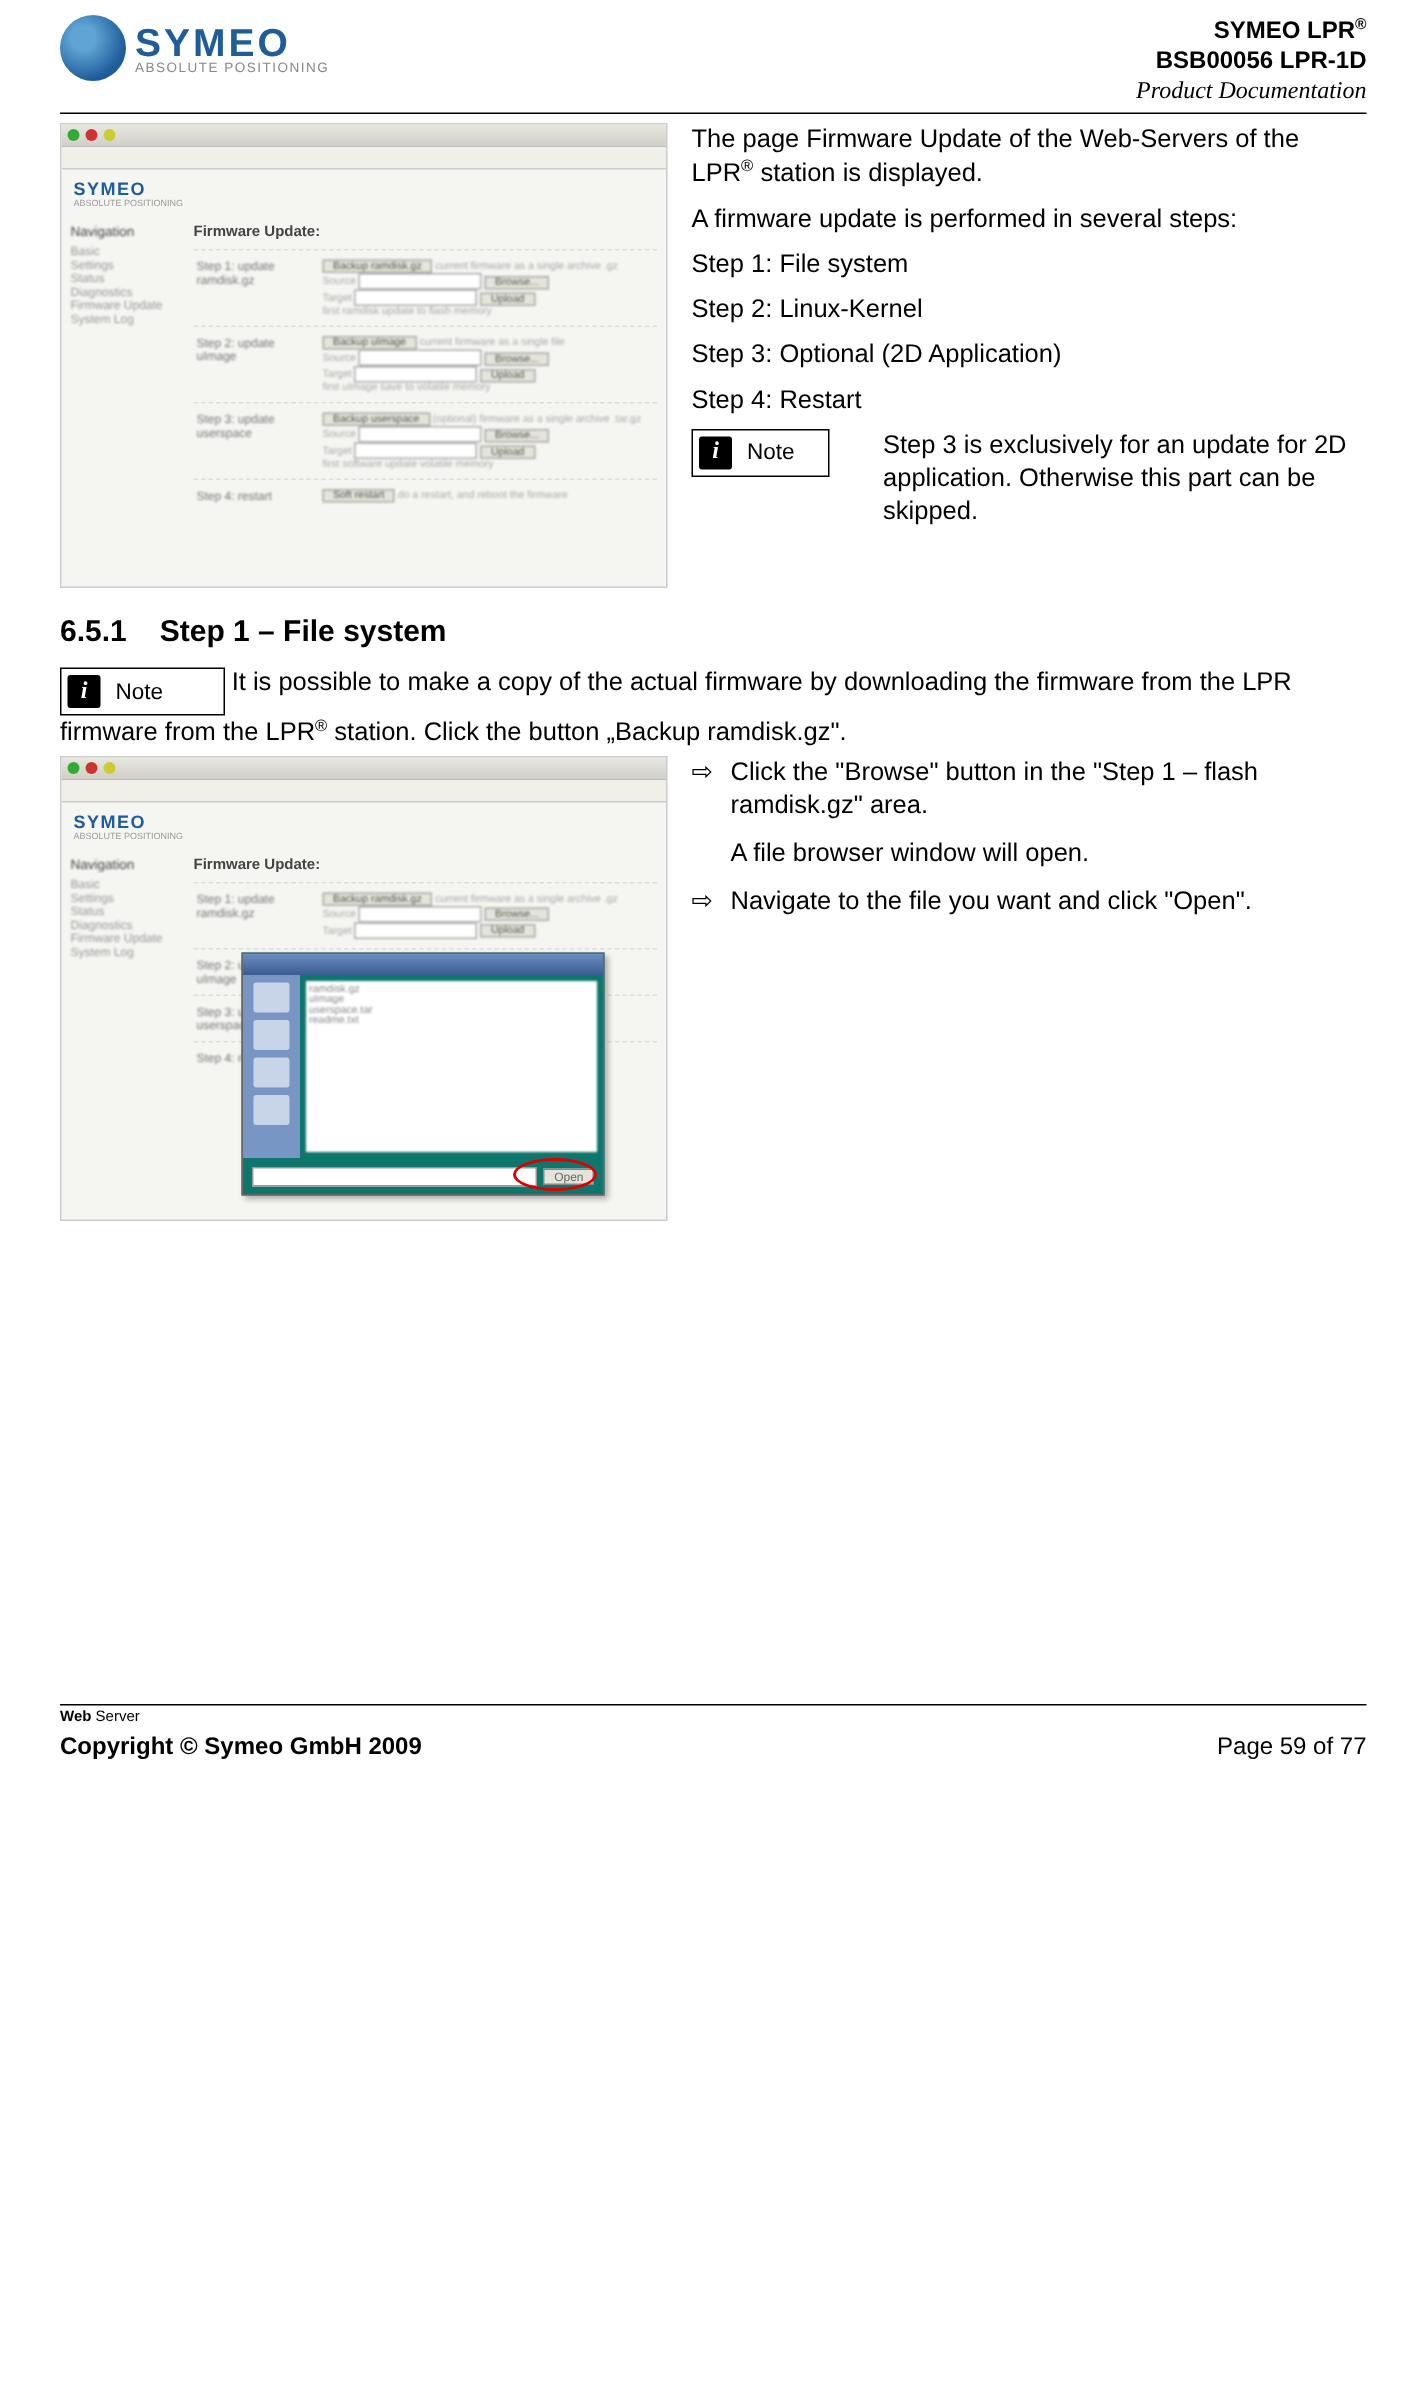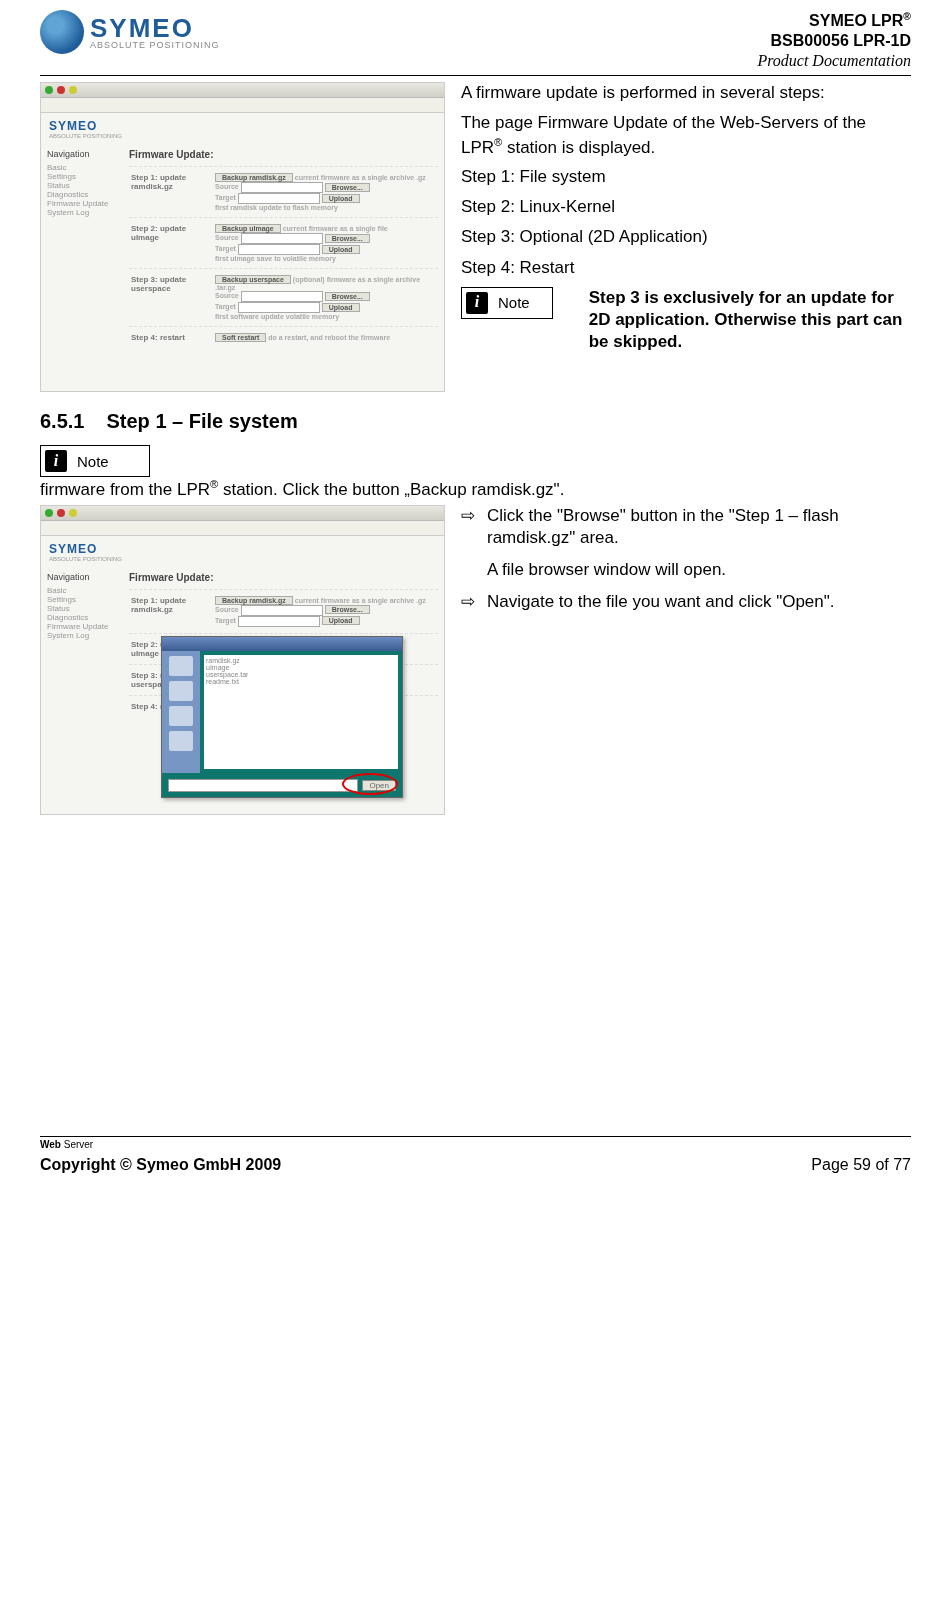--- a/index.html
+++ b/index.html
@@ -107,21 +107,21 @@
     border-radius: 2px;
   }
   .note-label { font-size: 15px; }
 
   .note-row {
     display: flex;
     align-items: flex-start;
     gap: 36px;
     margin-top: 6px;
   }
-  .note-row .note-text { flex:1;font-weight:bold; }
+  .note-row .note-text { flex:1; }
 
   h2.sec {
     font-size: 20px;
     font-weight: bold;
     margin: 18px 0 12px 0;
   }
   .sec-num { display:inline-block; margin-right: 22px; }
 
   .para { margin: 0 0 4px 0; line-height:1.3; }
 
@@ -180,21 +180,20 @@
   }
   .mock .main-title {
     font-weight:bold; color:#444; font-size:10px; margin-bottom:6px;
   }
   .mock .step-row {
     border-top:1px dashed #ddd;
     padding:6px 2px;
     display:flex;
     gap:6px;
     align-items:flex-start;
-    font-weight:bold;
   }
   .mock .step-label {
     width:78px; font-size:8px; color:#777; filter:blur(0.6px);
   }
   .mock .step-body {
     flex:1; font-size:7px; color:#aaa; filter:blur(0.7px);
   }
   .mock .btn {
     display:inline-block; background:#e4e4da; border:1px solid #aaa;
     padding:0 6px; font-size:7px; color:#555; filter:none;
@@ -339,24 +338,24 @@
           </div>
           <div class="step-row">
             <div class="step-label">Step 4: restart</div>
             <div class="step-body"><span class="btn">Soft restart</span> do a restart, and reboot the firmware</div>
           </div>
         </div>
       </div>
     </div>
 
     <div class="cell-text">
-      <p>A firmware update is performed in several steps:</p>
       <p>
         <span>The page Firmware Update of the Web-Servers of the LPR</span><sup>®</sup><span> station is displayed.</span>
       </p>
+      <p>A firmware update is performed in several steps:</p>
       <p>Step 1: File system</p>
       <p>Step 2: Linux-Kernel</p>
       <p>Step 3: Optional (2D Application)</p>
       <p>Step 4: Restart</p>
       <div class="note-row">
         <span class="note-box">
           <span class="note-i">i</span>
           <span class="note-label">Note</span>
         </span>
         <span class="note-text">Step 3 is exclusively for an update for 2D application. Otherwise this part can be skipped.</span>
@@ -366,20 +365,21 @@
 
   <h2 class="sec">
     <span class="sec-num">6.5.1</span><span>Step 1 – File system</span>
   </h2>
 
   <div>
     <span class="note-box" style="padding-right:40px;">
       <span class="note-i">i</span>
       <span class="note-label">Note</span>
     </span>
+    <span>It is possible to make a copy of the actual firmware by downloading the firmware from the LPR</span>
   </div>
   <p class="para">
     <span>firmware from the LPR</span><sup>®</sup><span> station. Click the button „Backup ramdisk.gz".</span>
   </p>
 
   <div class="row">
     <div class="cell-img mock" style="height:310px; position:relative;">
       <div class="browser-bar">
           <span class="dot g"></span>
           <span class="dot r"></span>

